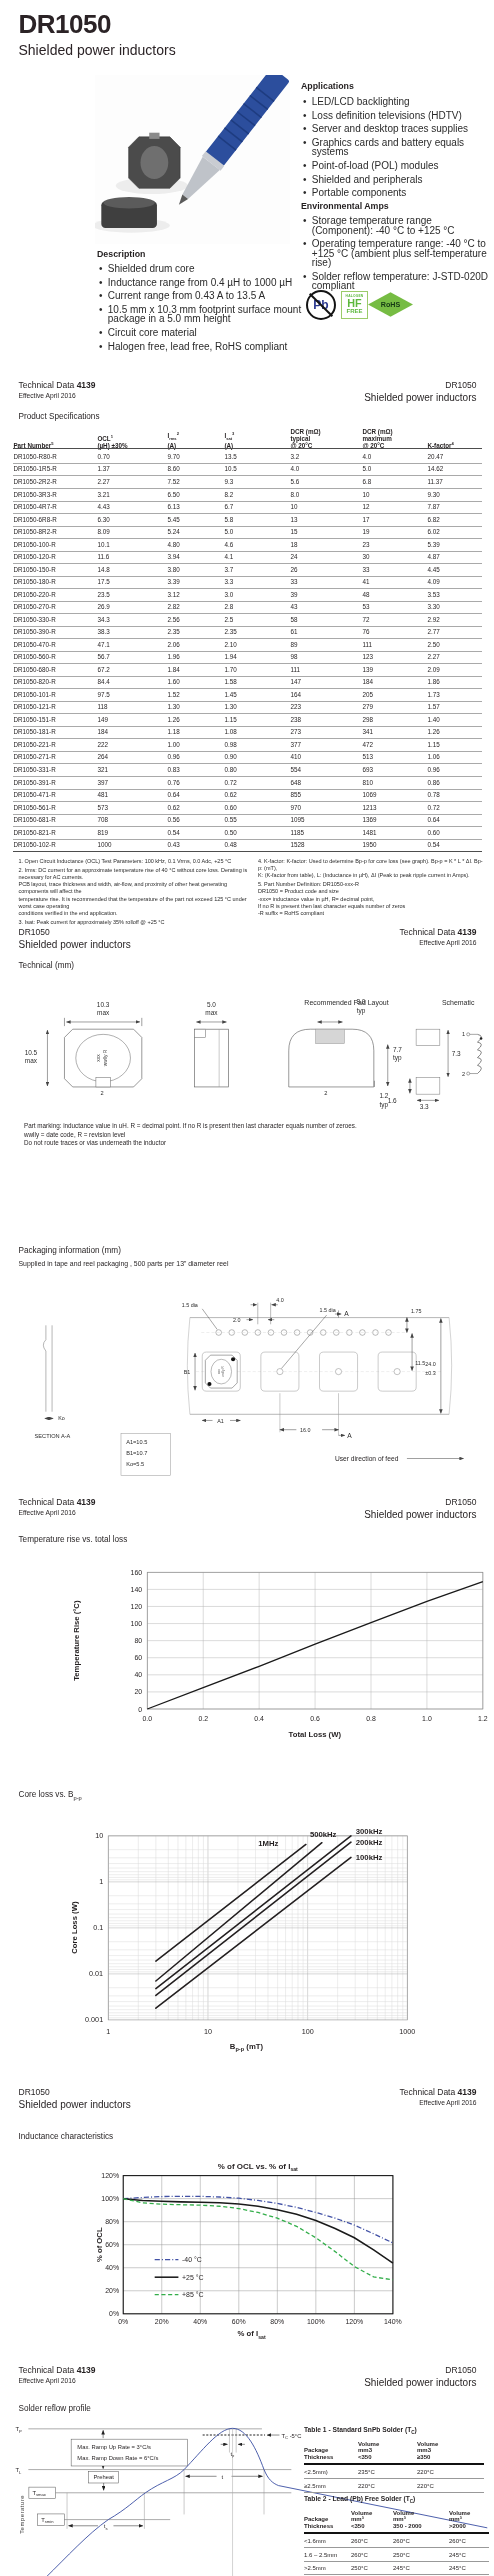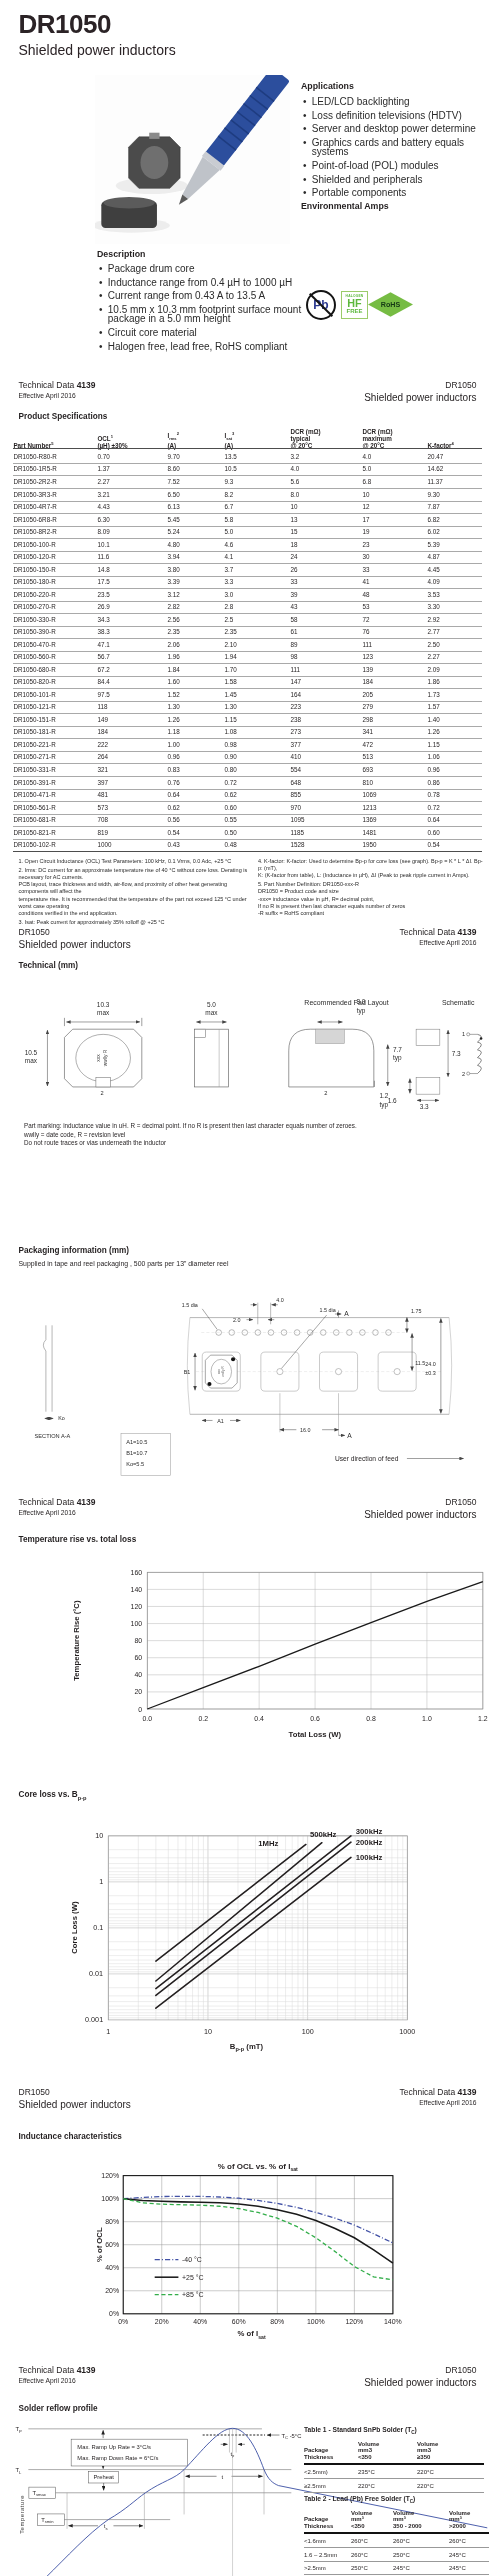--- a/index.html
+++ b/index.html
@@ -1,21 +1,21 @@
 <!DOCTYPE html>
 <html style="font-size:8.2px"><head>
 <meta charset="utf-8">
 <style>
   html,body{margin:0;padding:0;background:#fff;}
   body{font-family:"Liberation Sans",sans-serif;color:#231f20;}
   #page{position:relative;width:495px;height:2824px;background:#fff;overflow:hidden;}
   .abs{position:absolute;}
   #main-title{font-size:26px;font-weight:bold;letter-spacing:-0.5px;color:#2b2326;}
   #main-subtitle{font-size:14px;margin-top:2.1px;color:#2b2326;}
-  .h-sec{font-weight:bold;font-size:8.2px;color:#231f20;}
+  .h-sec{font-weight:normal;font-size:8.2px;color:#231f20;}
   .h-sub{font-weight:bold;font-size:8.8px;color:#231f20;}
   .bullets .bi{position:relative;padding-left:10.8px;font-size:10px;line-height:9.5px;margin-bottom:4.1px;color:#2b2b2b;}
   .bullets .bi::before{content:"\2022";position:absolute;left:2.1px;top:0;}
   .ph-left{left:18.5px;text-align:left;}
   .ph-right{right:18.5px;text-align:right;}
   .ph-l1{font-size:8.5px;}
   .ph-l1 b{font-weight:bold;}
   .ph-l2{font-size:6.7px;margin-top:2.1px;}
   .ph-l2big{font-size:10px;margin-top:1.5px;}
   
@@ -79,50 +79,55 @@
       <rect x="12" y="245" width="108" height="52" rx="8" fill="#3f3f3f"></rect>
       <ellipse cx="66" cy="248" rx="50" ry="11" fill="#5b5b5b"></ellipse>
     </g>
   </svg>
 
   <div class="abs" style="left:301px;top:81px;width:191px;">
     <div class="h-sub">Applications</div>
     <div class="bullets" style="margin-top:6.2px;">
         <div class="bi">LED/LCD backlighting</div>
         <div class="bi">Loss definition televisions (HDTV)</div>
-        <div class="bi">Server and desktop power determine</div>
+        <div class="bi">Server and desktop traces supplies</div>
         <div class="bi">Graphics cards and battery equals systems</div>
         <div class="bi">Point-of-load (POL) modules</div>
         <div class="bi">Shielded and peripherals</div>
         <div class="bi">Portable components</div>
       </div>
   </div>
 
   <div class="abs" style="left:301px;top:201px;width:192px;">
     <div class="h-sub">Environmental Amps</div>
+    <div class="bullets" style="margin-top:5.2px;">
+        <div class="bi">Storage temperature range (Component): -40 °C to +125 °C</div>
+        <div class="bi">Operating temperature range: -40 °C to +125 °C (ambient plus self-temperature rise)</div>
+        <div class="bi">Solder reflow temperature: J-STD-020D compliant</div>
+      </div>
   </div>
 
   <div id="badge-pb" class="abs" style="left:306px;top:290px;">
     <span class="pbtxt">Pb</span>
     <div class="slash"></div>
   </div>
   <div id="badge-hf" class="abs" style="left:341px;top:291px;">
     <div class="hf1">HALOGEN</div>
     <div class="hf2">HF</div>
     <div class="hf3">FREE</div>
   </div>
   <svg class="abs" style="left:368px;top:292px;" width="45" height="25" viewBox="0 0 88 48">
     <polygon points="44,0 88,24 44,48 0,24" fill="#76bc43"></polygon>
     <text x="44" y="29" text-anchor="middle" style="font-size:14px;font-weight:bold;fill:#143914;">RoHS</text>
   </svg>
 
   <div class="abs" style="left:97px;top:249px;width:206px;">
     <div class="h-sub">Description</div>
     <div class="bullets" style="margin-top:5.2px;">
-        <div class="bi">Package drum core</div>
+        <div class="bi">Shielded drum core</div>
         <div class="bi">Inductance range from 0.4 µH to 1000 µH</div>
         <div class="bi">Current range from 0.43 A to 13.5 A</div>
         <div class="bi">10.5 mm x 10.3 mm footprint surface mount package in a 5.0 mm height</div>
         <div class="bi">Circuit core material</div>
         <div class="bi">Halogen free, lead free, RoHS compliant</div>
       </div>
   </div>
 
   <div class="abs h-sec" style="left:18.5px;top:412px;">Product Specifications</div>
   <div class="abs" id="spec-head" style="left:13.4px;top:423px;width:469px;height:26px;">

